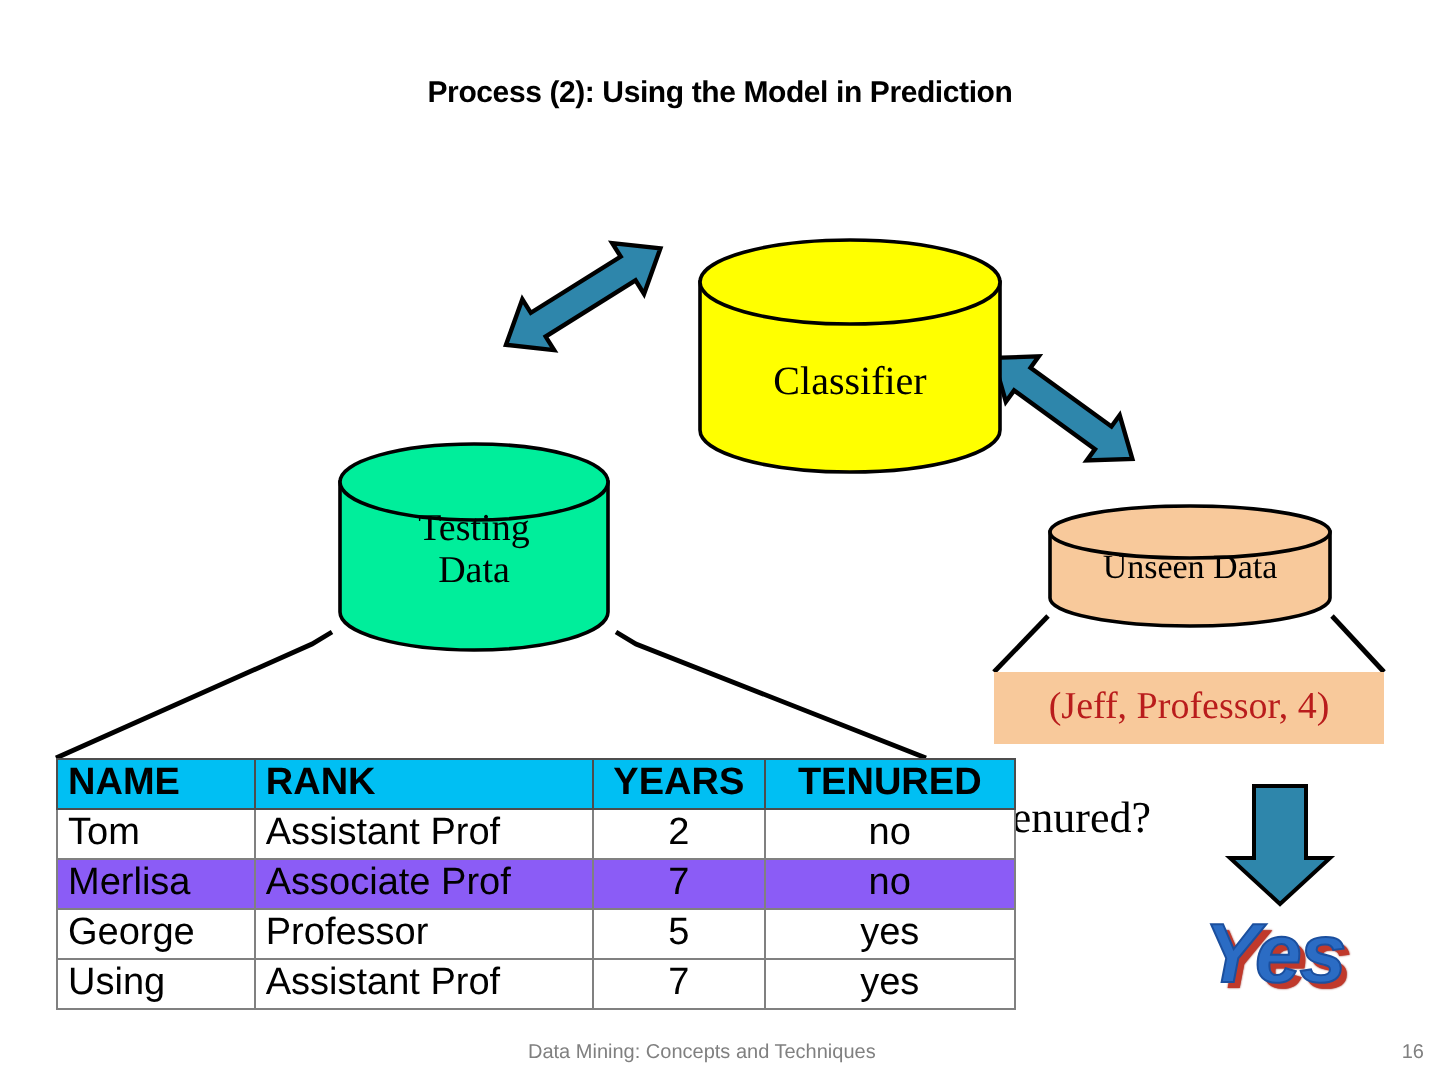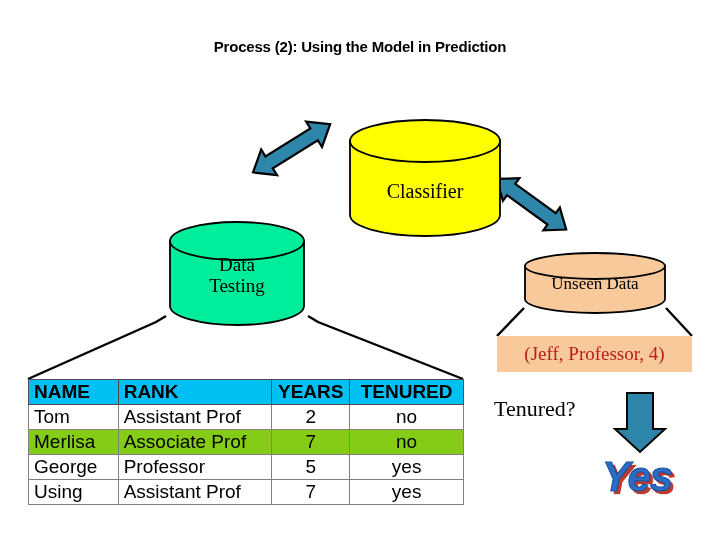--- a/index.html
+++ b/index.html
@@ -111,21 +111,21 @@
     -webkit-text-stroke: 1px #1B4F9E;
     text-shadow: 3px 3px 0 #C0392B, 3px 3px 1px #8B1A10;
     letter-spacing: -1px;
   }
 
   
   #data-table {
     position: absolute;
     left: 28px;
     top: 379px;
-    width: 436px;
+    width: 480px;
     border-collapse: collapse;
     font-family: "Liberation Sans", sans-serif;
     font-size: 19px;
     color: #000000;
     background: #ffffff;
   }
   #data-table th, #data-table td {
     border: 1px solid #808080;
     padding: 1px 5px;
     height: 25px;
@@ -144,21 +144,21 @@
   }
   #data-table tbody td.c-name,
   #data-table tbody td.c-rank {
     text-align: left;
   }
   #data-table tbody td.c-years,
   #data-table tbody td.c-tenured {
     text-align: center;
   }
   #data-table tbody tr.highlight td {
-    background: #84cc16;
+    background: #8b5cf6;
     margin-left: 11px;
   }
   .col-name    { width: 90px; }
   .col-rank    { width: 154px; }
   .col-years   { width: 78px; }
   .col-tenured { width: 114px; }
 
   
   #footer {
     position: absolute;
@@ -220,22 +220,22 @@
     </svg>
     <div class="cyl-label">Classifier</div>
   </div>
 
   <div class="cyl" id="testing-cyl">
     <svg width="136" height="106" viewBox="0 0 136 106" xmlns="http://www.w3.org/2000/svg">
       <path d="M1,20 L1,85 A67,19 0 0 0 135,85 L135,20 Z" fill="#00EE9B" stroke="#000000" stroke-width="1.8"></path>
       <ellipse cx="68" cy="20" rx="67" ry="19" fill="#00EE9B" stroke="#000000" stroke-width="1.8"></ellipse>
     </svg>
     <div class="cyl-label">
+      <div>Testing</div>
       <div>Data</div>
-      <div>Testing</div>
     </div>
   </div>
 
   <div class="cyl" id="unseen-cyl">
     <svg width="142" height="62" viewBox="0 0 142 62" xmlns="http://www.w3.org/2000/svg">
       <path d="M1,14 L1,47 A70,14 0 0 0 141,47 L141,14 Z" fill="#F8C99B" stroke="#000000" stroke-width="1.8"></path>
       <ellipse cx="71" cy="14" rx="70" ry="13" fill="#F8C99B" stroke="#000000" stroke-width="1.8"></ellipse>
     </svg>
     <div class="cyl-label">Unseen Data</div>
   </div>
@@ -282,14 +282,18 @@
       </tr>
       <tr>
         <td class="c-name">Using</td>
         <td class="c-rank">Assistant Prof</td>
         <td class="c-years">7</td>
         <td class="c-tenured">yes</td>
       </tr>
     </tbody>
   </table>
 
+  <div id="footer">
+    <span id="footer-text">Data Mining: Concepts and Techniques</span>
+    <span id="footer-page">16</span>
+  </div>
 
 </div>
 
 </body></html>

